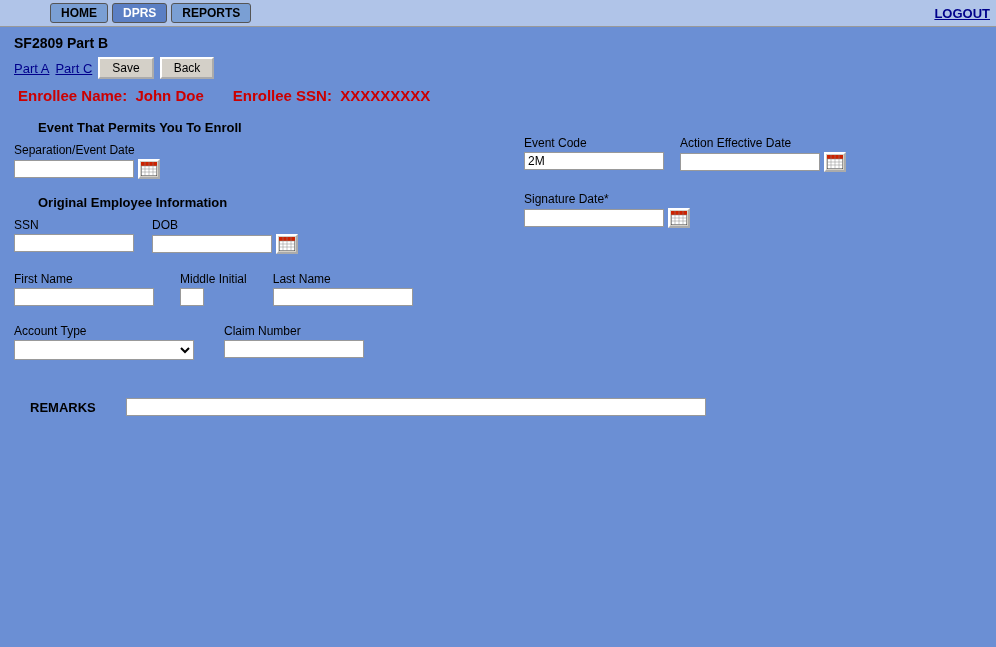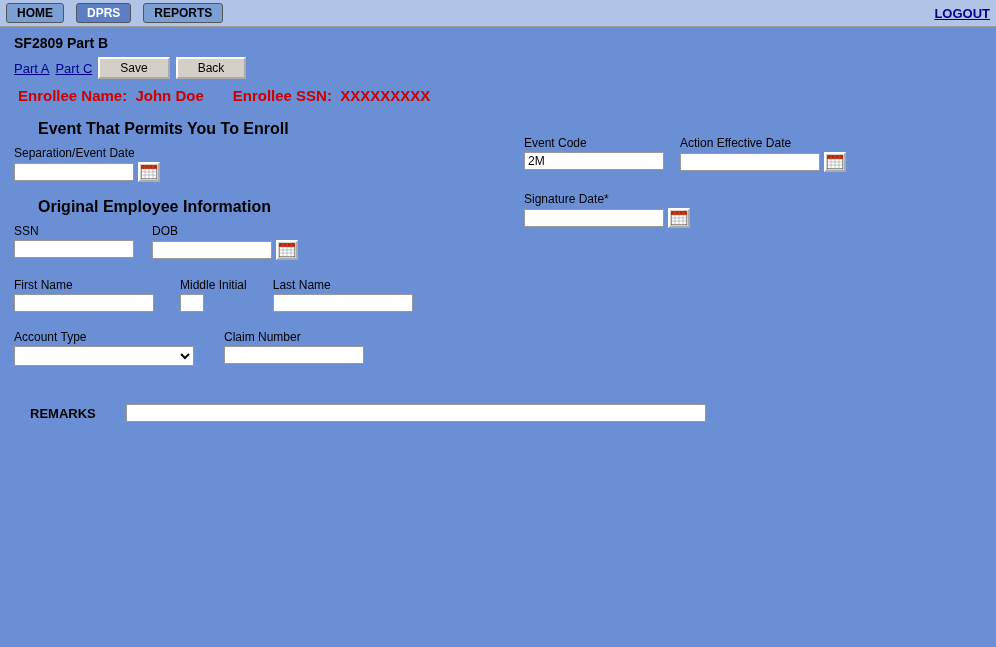--- a/index.html
+++ b/index.html
@@ -16,21 +16,22 @@
     .nav-bar {
       background-color: #b0c4e8;
       display: flex;
       align-items: center;
       padding: 3px 6px;
       border-bottom: 1px solid #999;
       justify-content: space-between;
     }
     .nav-tabs {
       display: flex;
-      gap: 12px;
+      gap: 4px;
+      margin-left: 44px;
     }
     .nav-tab {
       padding: 2px 10px;
       border: 1px solid #555;
       border-radius: 3px;
       cursor: pointer;
       font-size: 12px;
       font-weight: bold;
       color: #000;
       background-color: #7a9fd4;
@@ -67,41 +68,41 @@
     }
     .link-btn {
       color: #00008b;
       text-decoration: underline;
       cursor: pointer;
       font-size: 13px;
       background: none;
       border: none;
     }
     .btn {
-      padding: 2px 20px;
+      padding: 2px 12px;
       background-color: #d4d0c8;
       border: 2px outset #fff;
       font-size: 12px;
       cursor: pointer;
     }
 
     .enrollee-info {
       font-weight: bold;
       font-size: 15px;
       margin-bottom: 16px;
       color: #000;
     }
     .enrollee-info span {
       color: #cc0000;
       margin-left: 4px;
     }
 
     .section-heading {
       font-weight: bold;
-      font-size: 16px;
+      font-size: 13px;
       color: #000;
       margin-bottom: 8px;
       padding-left: 24px;
     }
 
     .field-label {
       font-size: 12px;
       color: #000;
       margin-bottom: 2px;
     }

